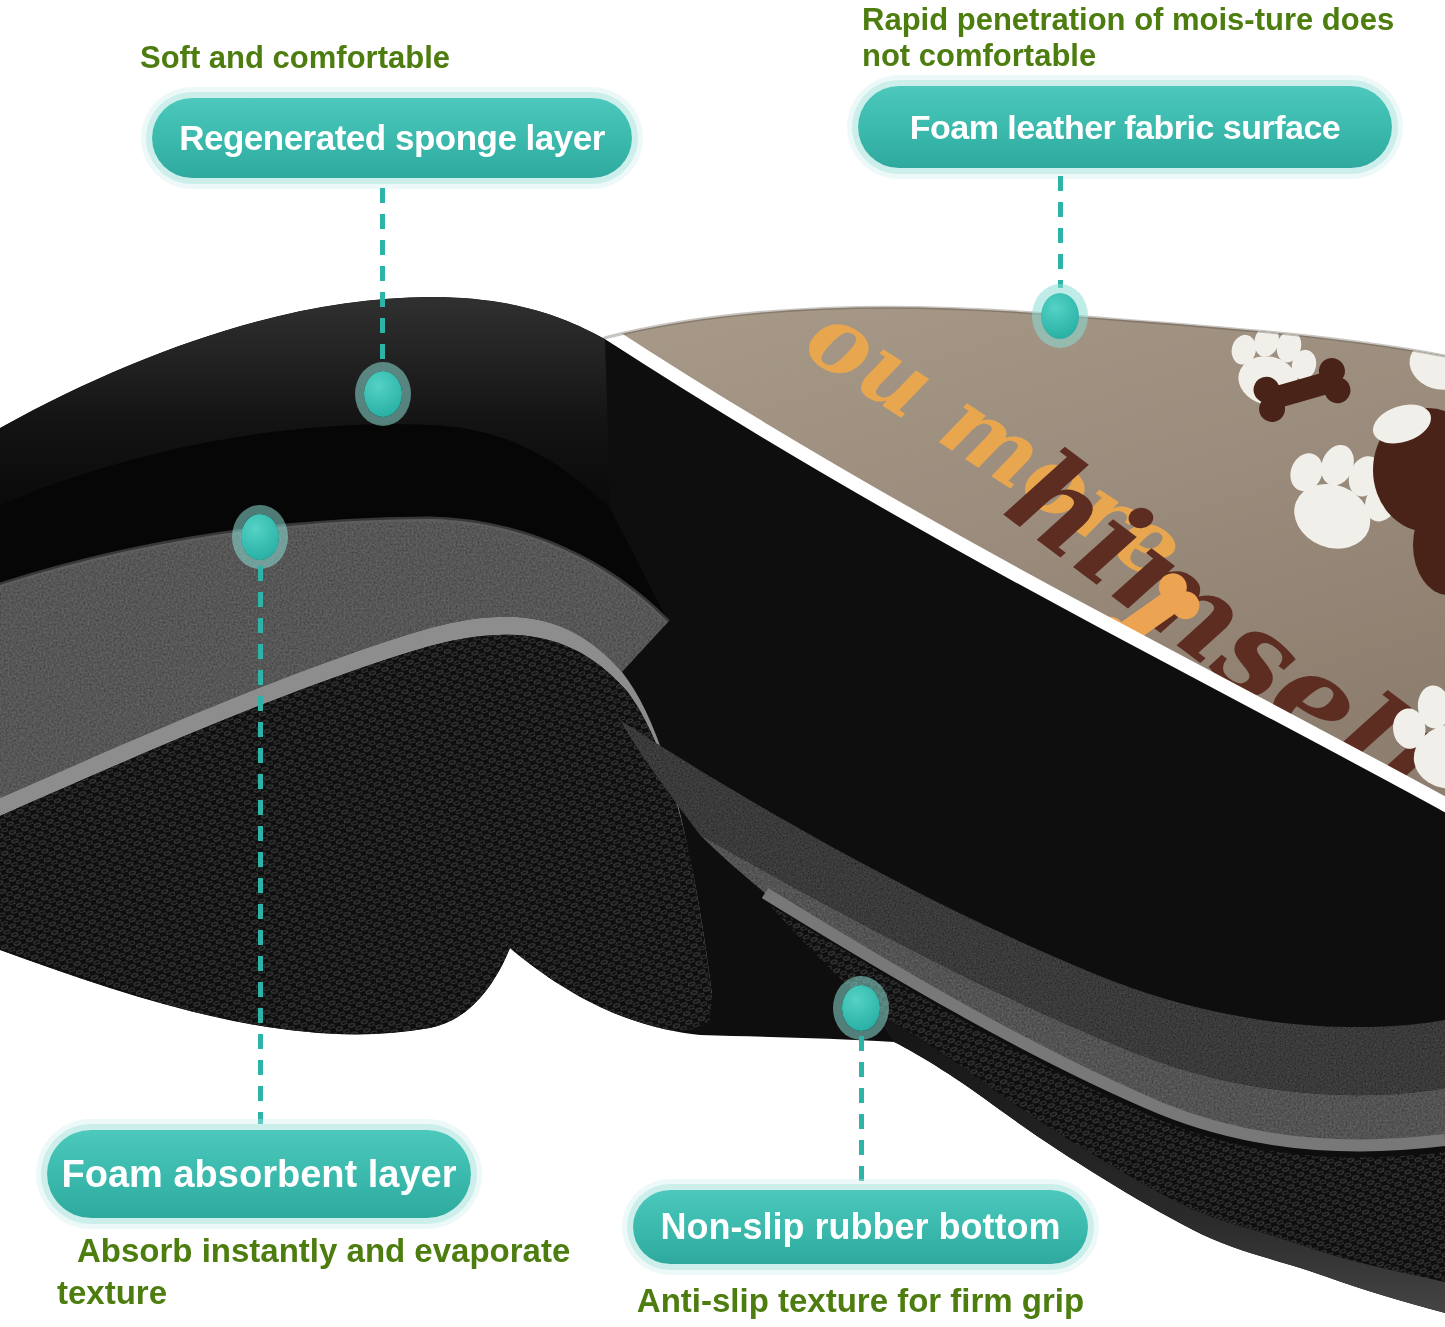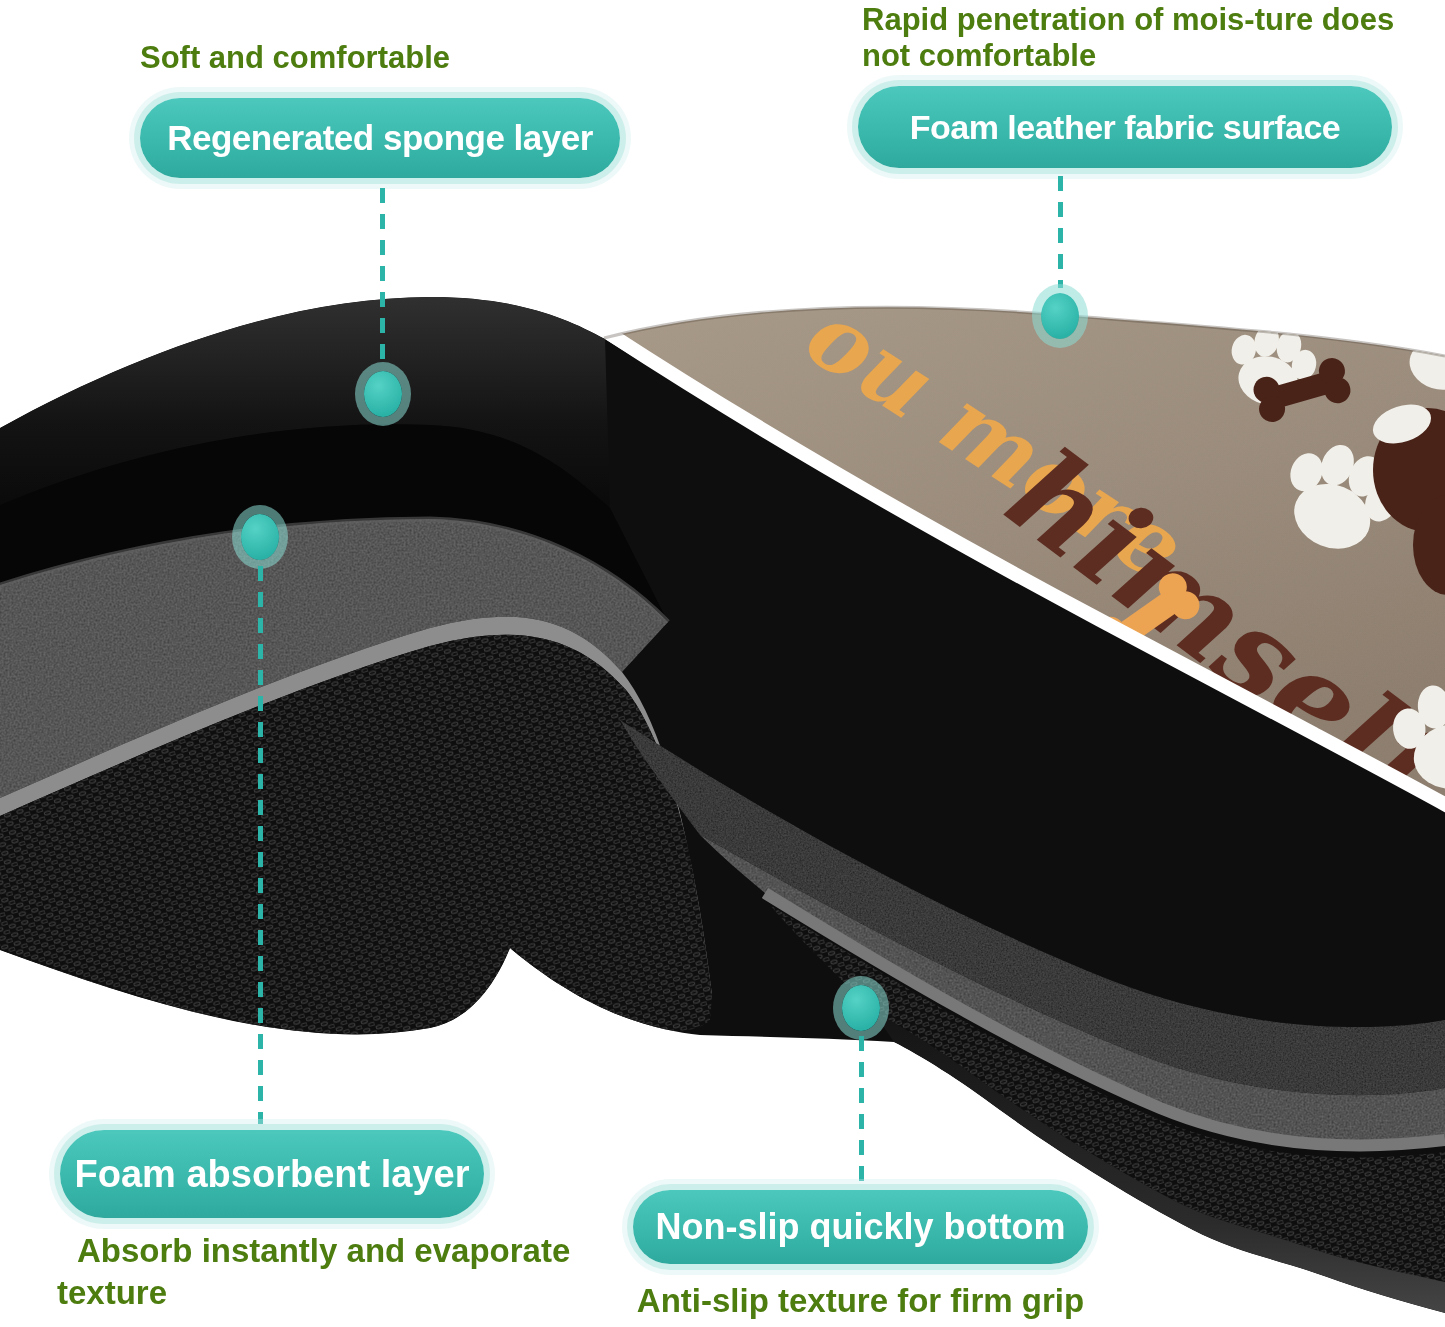--- a/index.html
+++ b/index.html
@@ -165,40 +165,40 @@
       <ellipse cx="1448" cy="545" rx="35" ry="50" fill="#4a2318"></ellipse>
     </g>
   </g>
 
   <path fill="none" stroke="#ffffff" stroke-width="14" stroke-linecap="round" d="M610,334 C782,446 950,540 1100,620 C1250,700 1372,764 1448,806"></path>
 
   <path fill="none" stroke="rgba(70,60,50,0.3)" stroke-width="3" d="M604,338 C750,301 920,303 1060,315 C1200,326 1330,334 1445,356"></path>
 </svg>
 
 <div class="caption" style="left:140px;top:40px;width:480px;text-align:left;font-size:31px;">Soft and comfortable</div>
-<div class="pill" style="left:140px;top:98px;width:480px;height:80px;font-size:35px;letter-spacing:-0.5px;">
+<div class="pill" style="left:152px;top:98px;width:480px;height:80px;font-size:35px;letter-spacing:-0.5px;">
   <span>Regenerated sponge layer</span>
 </div>
 <div class="vline" style="left:380px;top:188px;height:178px;"></div>
 <div class="dot" style="left:364px;top:371px;"></div>
 
 <div class="caption" style="left:862px;top:2px;font-size:31px;">Rapid penetration of mois-ture does</div>
 <div class="caption" style="left:862px;top:38px;font-size:31px;">not comfortable</div>
 <div class="pill" style="left:858px;top:86px;width:534px;height:82px;font-size:34px;letter-spacing:-0.5px;">
   <span>Foam leather fabric surface</span>
 </div>
 <div class="vline" style="left:1058px;top:176px;height:112px;"></div>
 <div class="dot" style="left:1041px;top:293px;"></div>
 
 <div class="dot" style="left:241px;top:514px;"></div>
 <div class="vline" style="left:258px;top:566px;height:558px;"></div>
-<div class="pill" style="left:60px;top:1130px;width:424px;height:88px;font-size:38px;">
+<div class="pill" style="left:47px;top:1130px;width:424px;height:88px;font-size:38px;">
   <span>Foam absorbent layer</span>
 </div>
 <div class="caption" style="left:57px;top:1232px;font-size:33px;margin-left:20px;">Absorb instantly and evaporate</div>
 <div class="caption" style="left:57px;top:1274px;font-size:33px;">texture</div>
 
 <div class="dot" style="left:842px;top:985px;"></div>
 <div class="vline" style="left:859px;top:1036px;height:150px;"></div>
 <div class="pill" style="left:633px;top:1190px;width:455px;height:74px;font-size:36px;">
-  <span>Non-slip quickly bottom</span>
+  <span>Non-slip rubber bottom</span>
 </div>
 <div class="caption" style="left:633px;top:1282px;width:455px;text-align:center;font-size:33px;">Anti-slip texture for firm grip</div>
 
 </body></html>

